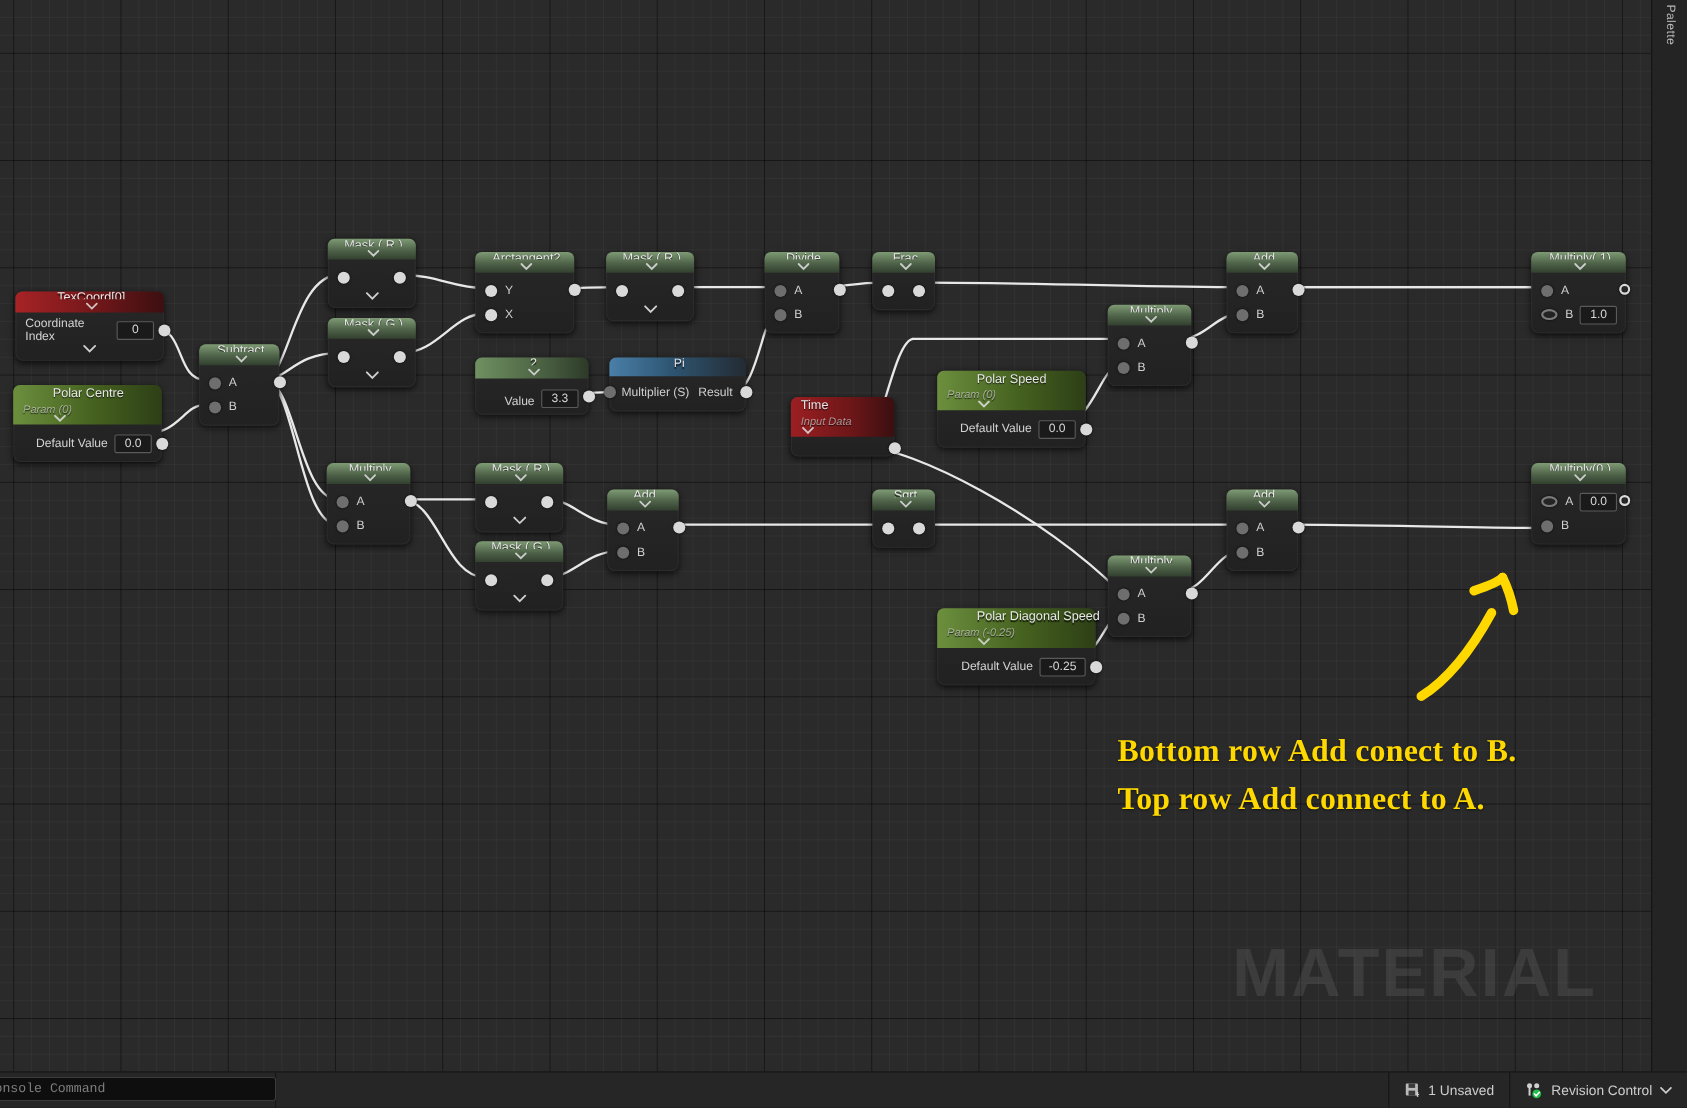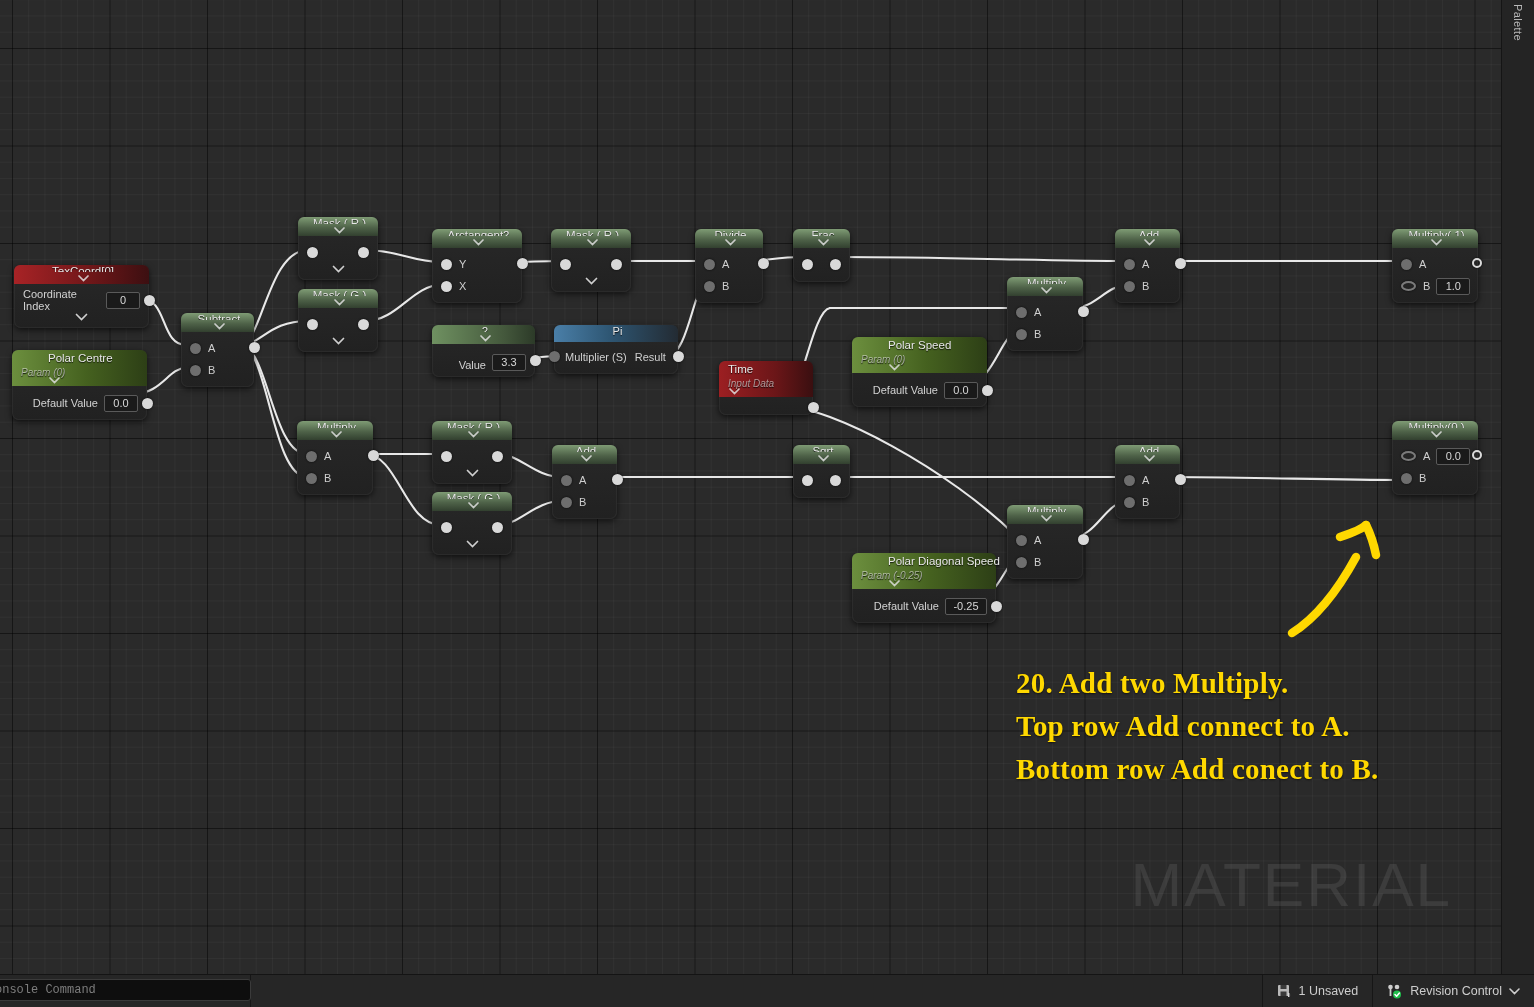--- a/index.html
+++ b/index.html
@@ -100,21 +100,21 @@
   
   #annotation{
     position:absolute;left:1016px;top:662px;width:470px;
     color:#ffd800;font-family:"Liberation Serif", serif;font-weight:bold;
     font-size:29px;line-height:43px;letter-spacing:.2px;
     text-shadow:0 1px 2px rgba(0,0,0,.6);
   }
   #arrow{position:absolute;left:1270px;top:515px;pointer-events:none;}
   #watermark{
     position:absolute;right:50px;bottom:55px;
-    font-size:62px;font-weight:normal;letter-spacing:2px;
+    font-size:62px;font-weight:bold;letter-spacing:2px;
     color:rgba(255,255,255,.085);
     font-family:"Liberation Sans", sans-serif;
   }
 
   
   #statusbar{
     position:absolute;left:0;bottom:0;width:1534px;height:32px;
     background:#262626;border-top:1px solid #141414;
     display:flex;align-items:center;
   }
@@ -719,23 +719,22 @@
       </div>
     </div>
 
     <svg id="arrow" width="140" height="130" viewBox="0 0 140 130">
       <path d="M22,118 C38,108 62,86 86,42" stroke="#ffd800" stroke-width="8.5" fill="none" stroke-linecap="round"></path>
       <path d="M70,22 C82,18 92,14 96,10" stroke="#ffd800" stroke-width="8.5" fill="none" stroke-linecap="round"></path>
       <path d="M96,10 C100,18 104,30 106,40" stroke="#ffd800" stroke-width="8.5" fill="none" stroke-linecap="round"></path>
     </svg>
 
     <div id="annotation">
-      <div>20. Add two Multiply.</div>
+      <div>Bottom row Add conect to B.</div>
       <div>Top row Add connect to A.</div>
-      <div>Bottom row Add conect to B.</div>
     </div>
 
     <div id="watermark">MATERIAL</div>
 
   </div>
 
   <div id="rightstrip">
     <div id="palette-tab">Palette</div>
   </div>
 

